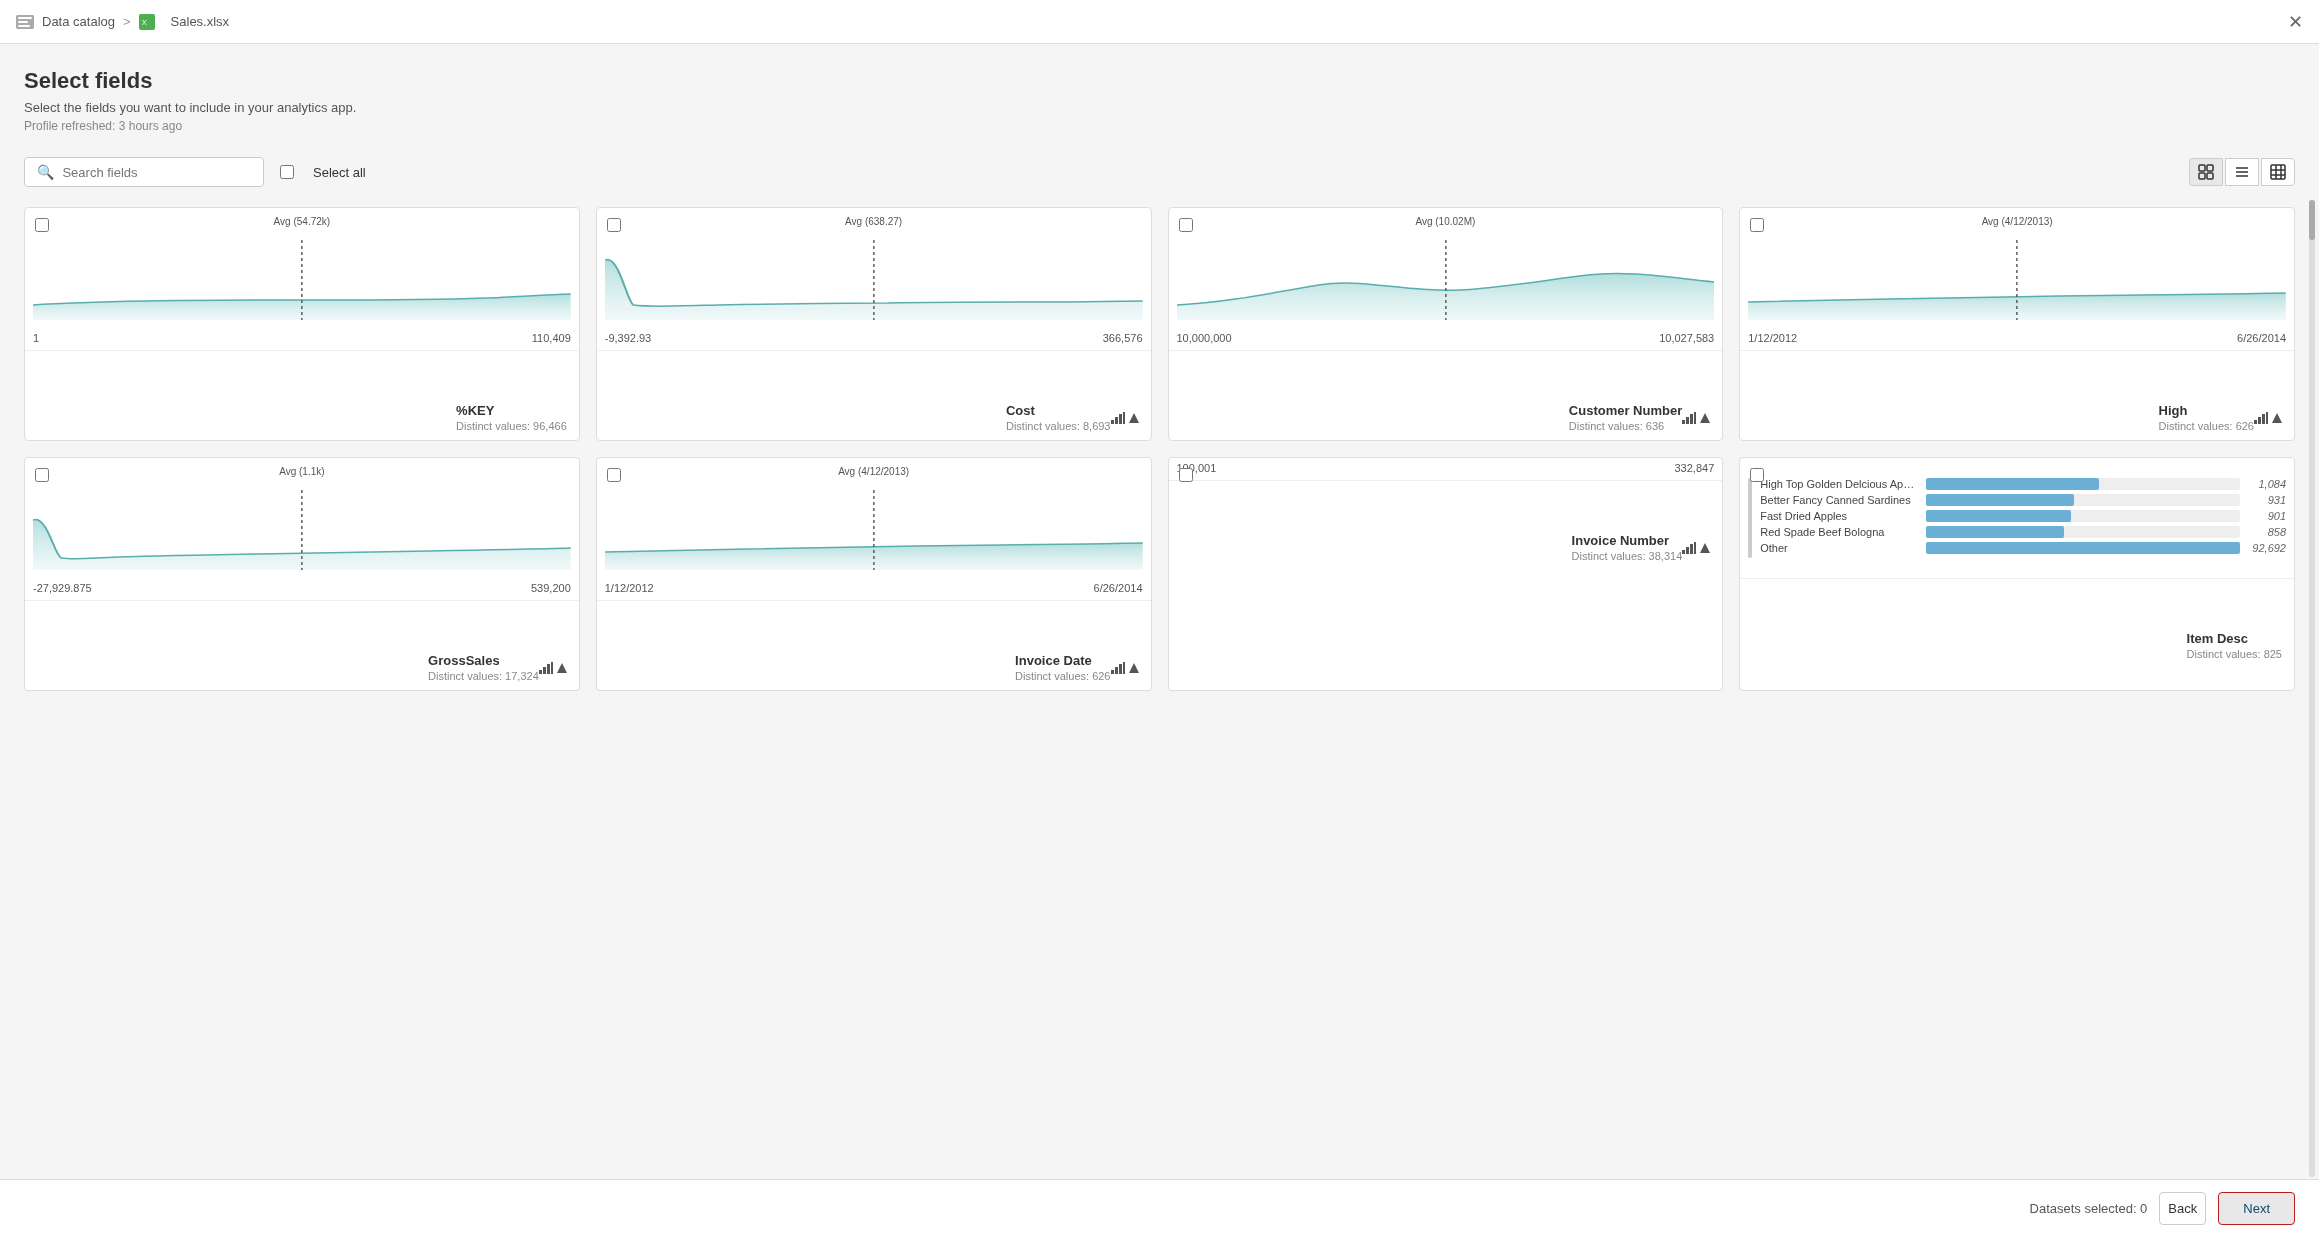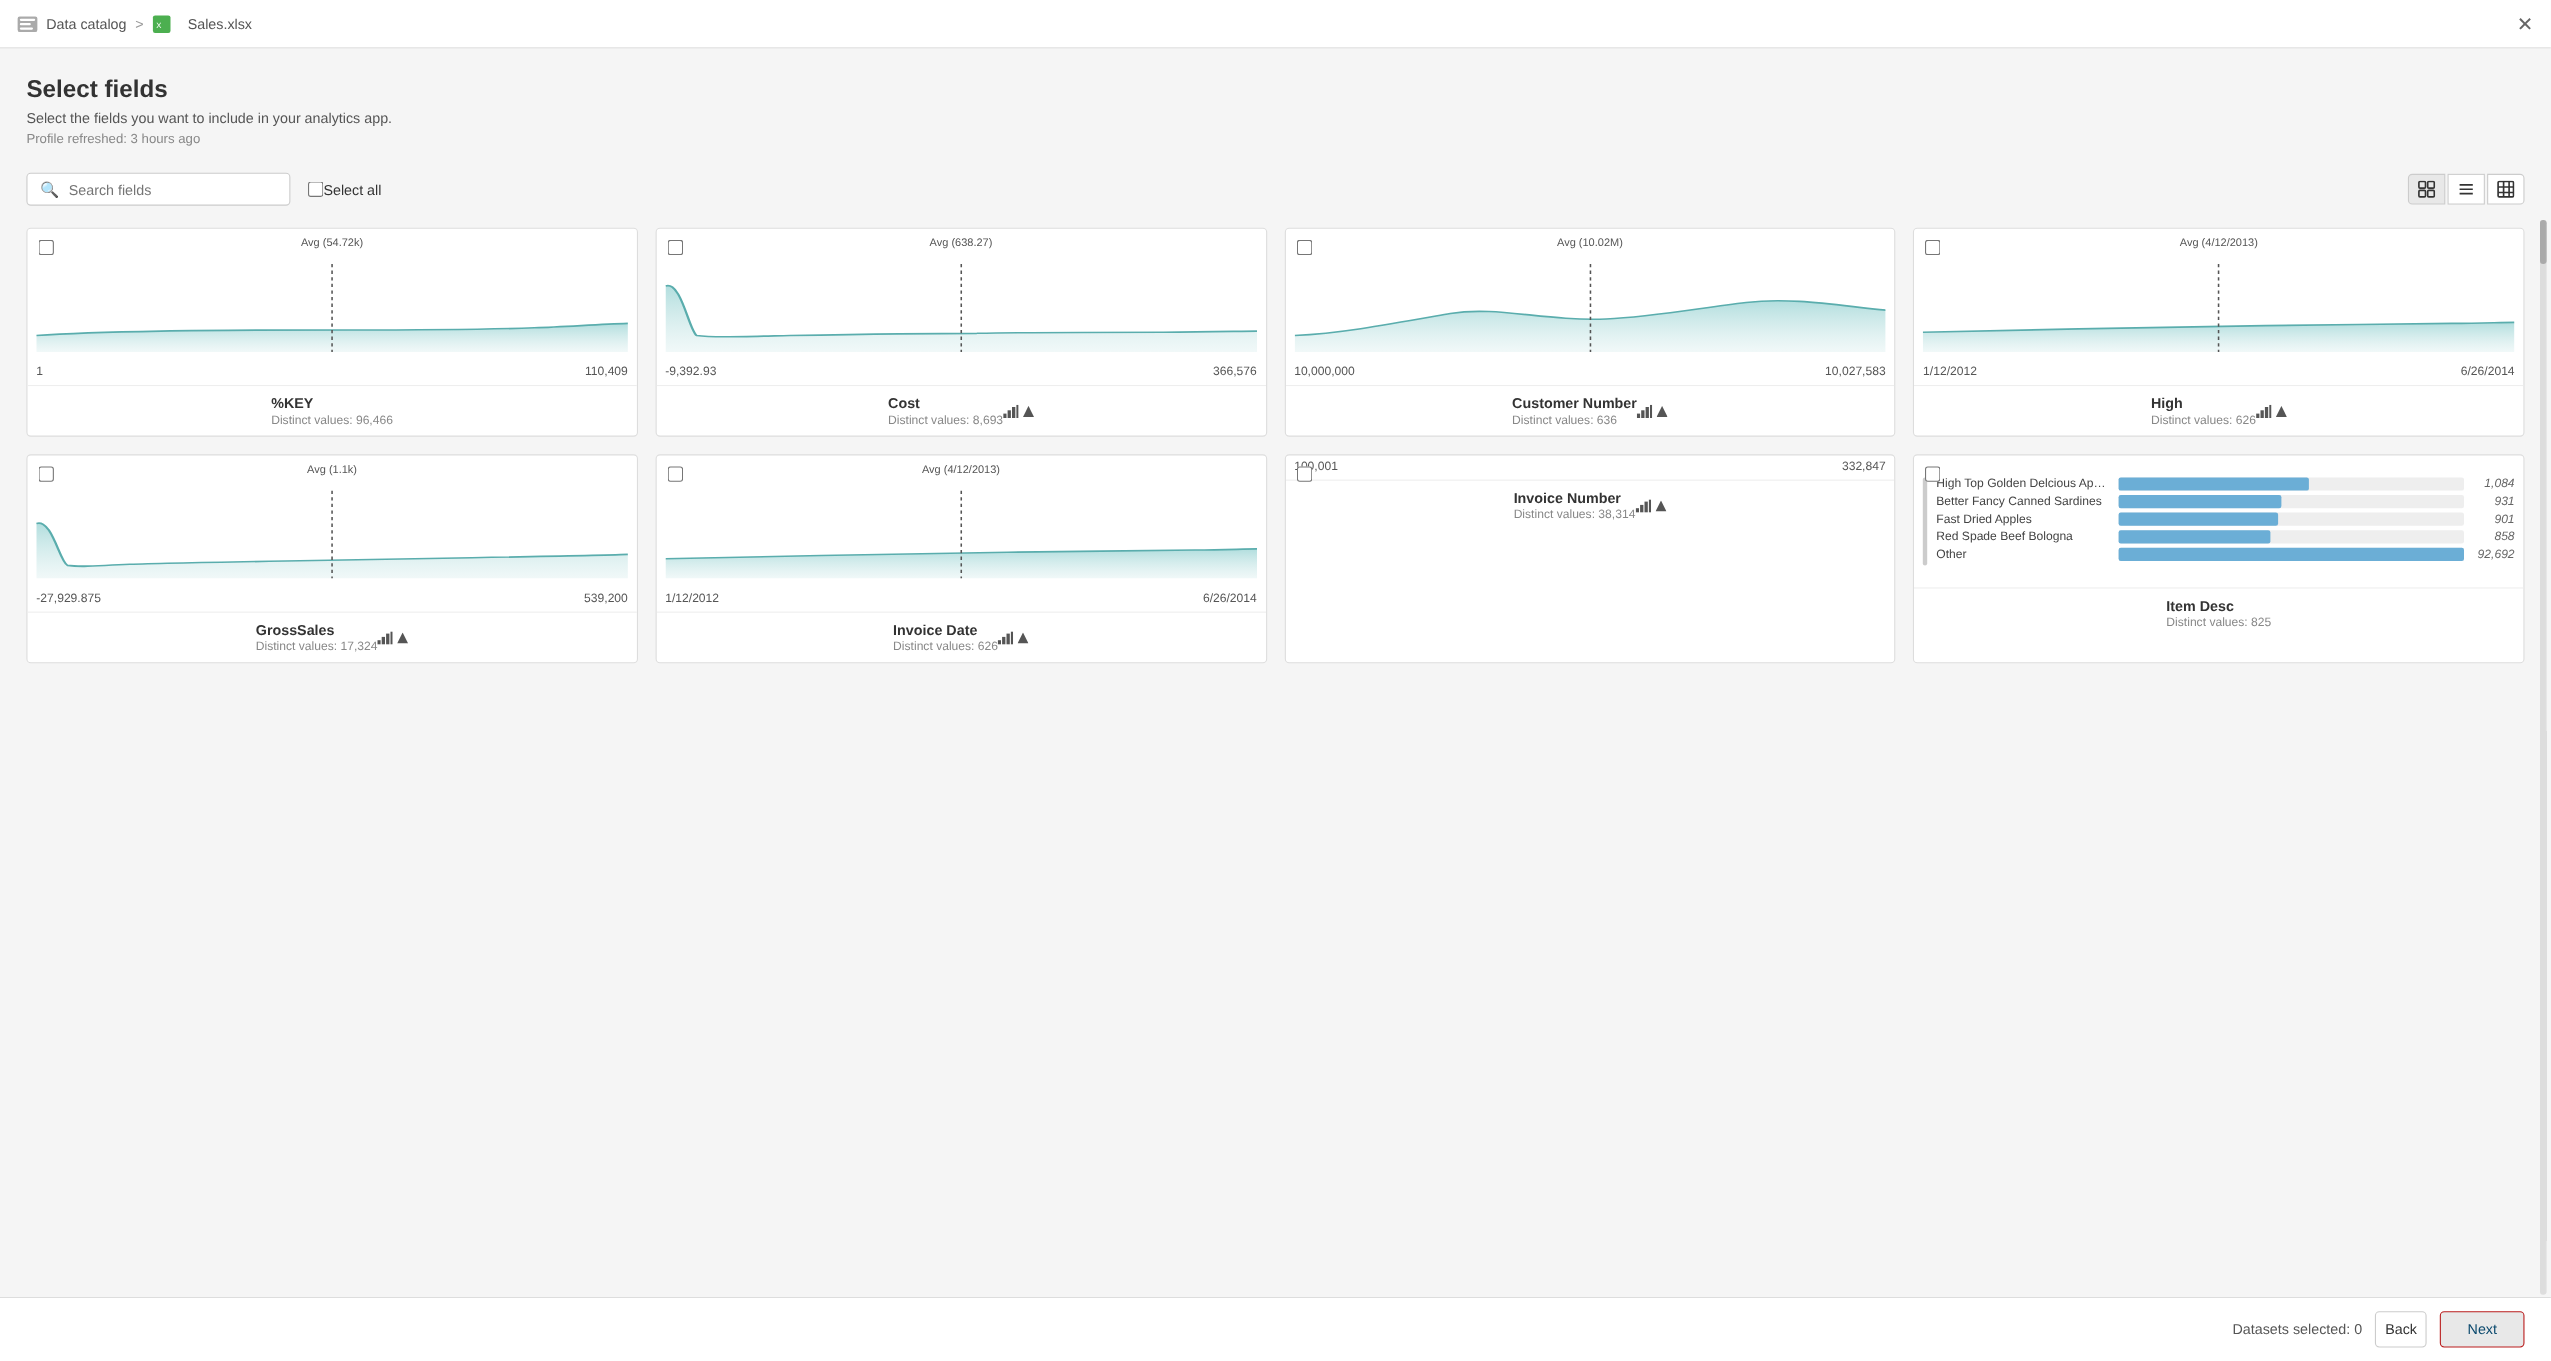--- a/index.html
+++ b/index.html
@@ -24,21 +24,21 @@
 
     .toolbar { display: flex; align-items: center; justify-content: space-between; margin-bottom: 20px; }
     .search-box {
       display: flex; align-items: center; gap: 8px;
       border: 1px solid #ccc; border-radius: 4px; padding: 6px 12px;
       background: #fff; width: 240px;
     }
     .search-box input { border: none; outline: none; font-size: 13px; color: #1d4ed8; width: 100%; background: transparent; }
     .search-icon { color: #999; font-size: 14px; }
 
-    .select-all { display: flex; gap: 0; font-size: 13px; cursor: pointer; }
+    .select-all { display: flex; gap: 19px; font-size: 13px; cursor: pointer; }
     .select-all input { width: 14px; height: 14px; cursor: pointer; }
 
     .view-controls { display: flex; gap: 2px; }
     .view-btn {
       border: 1px solid #ccc; background: #fff; padding: 5px 8px; cursor: pointer;
       display: flex; align-items: center; justify-content: center;
     }
     .view-btn:first-child { border-radius: 4px 0 0 4px; background: #e8e8e8; }
     .view-btn:last-child { border-radius: 0 4px 4px 0; }
     .view-btn svg { width: 16px; height: 16px; }
@@ -67,21 +67,21 @@
     .chart-svg { width: 100%; height: 80px; display: block; margin-top: 24px; }
 
     .card-range {
       display: flex; justify-content: space-between;
       padding: 4px 8px 6px 8px; font-size: 11px; color: #555;
     }
 
     .card-footer { padding: 8px 12px; border-top: 1px solid #eee; }
     .card-name { font-size: 13px; font-weight: 600; margin-bottom: 2px; }
     .card-distinct { font-size: 11px; color: #888; }
-    .card-footer-row { display: flex; align-items: center; justify-content: center; }
+    .card-footer-row { display: flex; align-items: center; justify-content: flex-end; margin-top: 44px; }
     .card-chart-toggle { display: flex; align-items: center; gap: 4px; cursor: pointer; font-size: 11px; color: #555; }
 
     
     .bar-chart-area { padding: 8px; height: 120px; overflow: hidden; }
     .bar-item { display: flex; align-items: center; gap: 6px; margin-bottom: 4px; font-size: 11px; }
     .bar-track { flex: 1; background: #eee; height: 12px; border-radius: 2px; position: relative; }
     .bar-fill { height: 100%; border-radius: 2px; background: #6baed6; }
     .bar-label { width: 160px; overflow: hidden; text-overflow: ellipsis; white-space: nowrap; color: #444; }
     .bar-count { width: 40px; text-align: right; color: #666; font-style: italic; }
 

